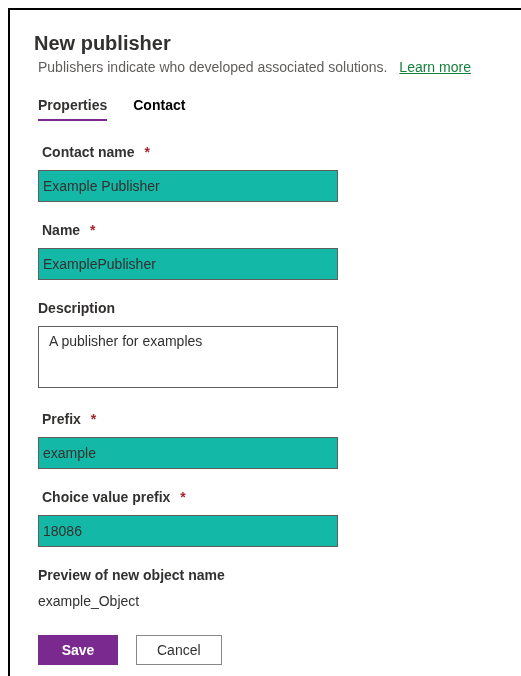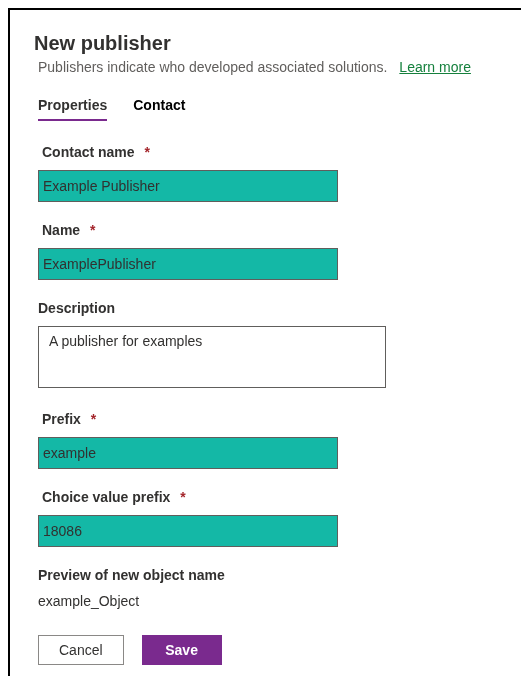--- a/index.html
+++ b/index.html
@@ -71,21 +71,21 @@
       height: 32px;
       padding: 4px 4px;
       font-size: 14px;
       font-family: inherit;
       color: #323130;
       border: 1px solid #605e5c;
       background: #14b8a6;
       outline: none;
     }
     .form-textarea {
-      width: 348px;
+      width: 300px;
       height: 62px;
       padding: 6px 10px;
       font-size: 14px;
       font-family: inherit;
       color: #323130;
       border: 1px solid #605e5c;
       background: #fff;
       outline: none;
       resize: none;
     }
@@ -164,15 +164,15 @@
   </label>
   <input type="text" class="form-input" value="18086" style="">
 </div>
 
 <div class="form-group">
   <label class="form-label">Preview of new object name</label>
   <div class="preview-value">example_Object</div>
 </div>
 
 <div class="button-row">
+  <button class="btn btn-primary">Save</button>
   <button class="btn btn-secondary">Cancel</button>
-  <button class="btn btn-primary">Save</button>
 </div>
 
 </body></html>

